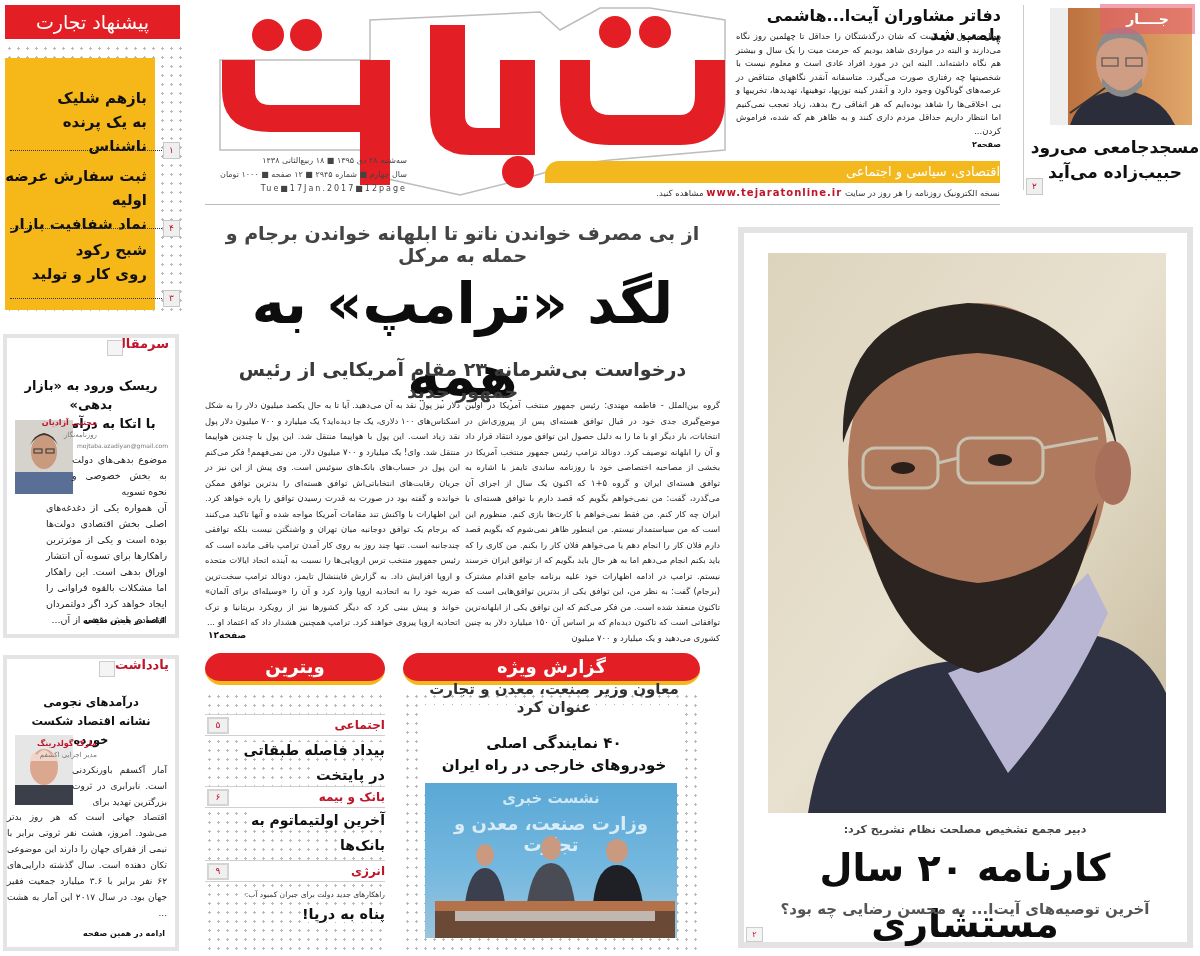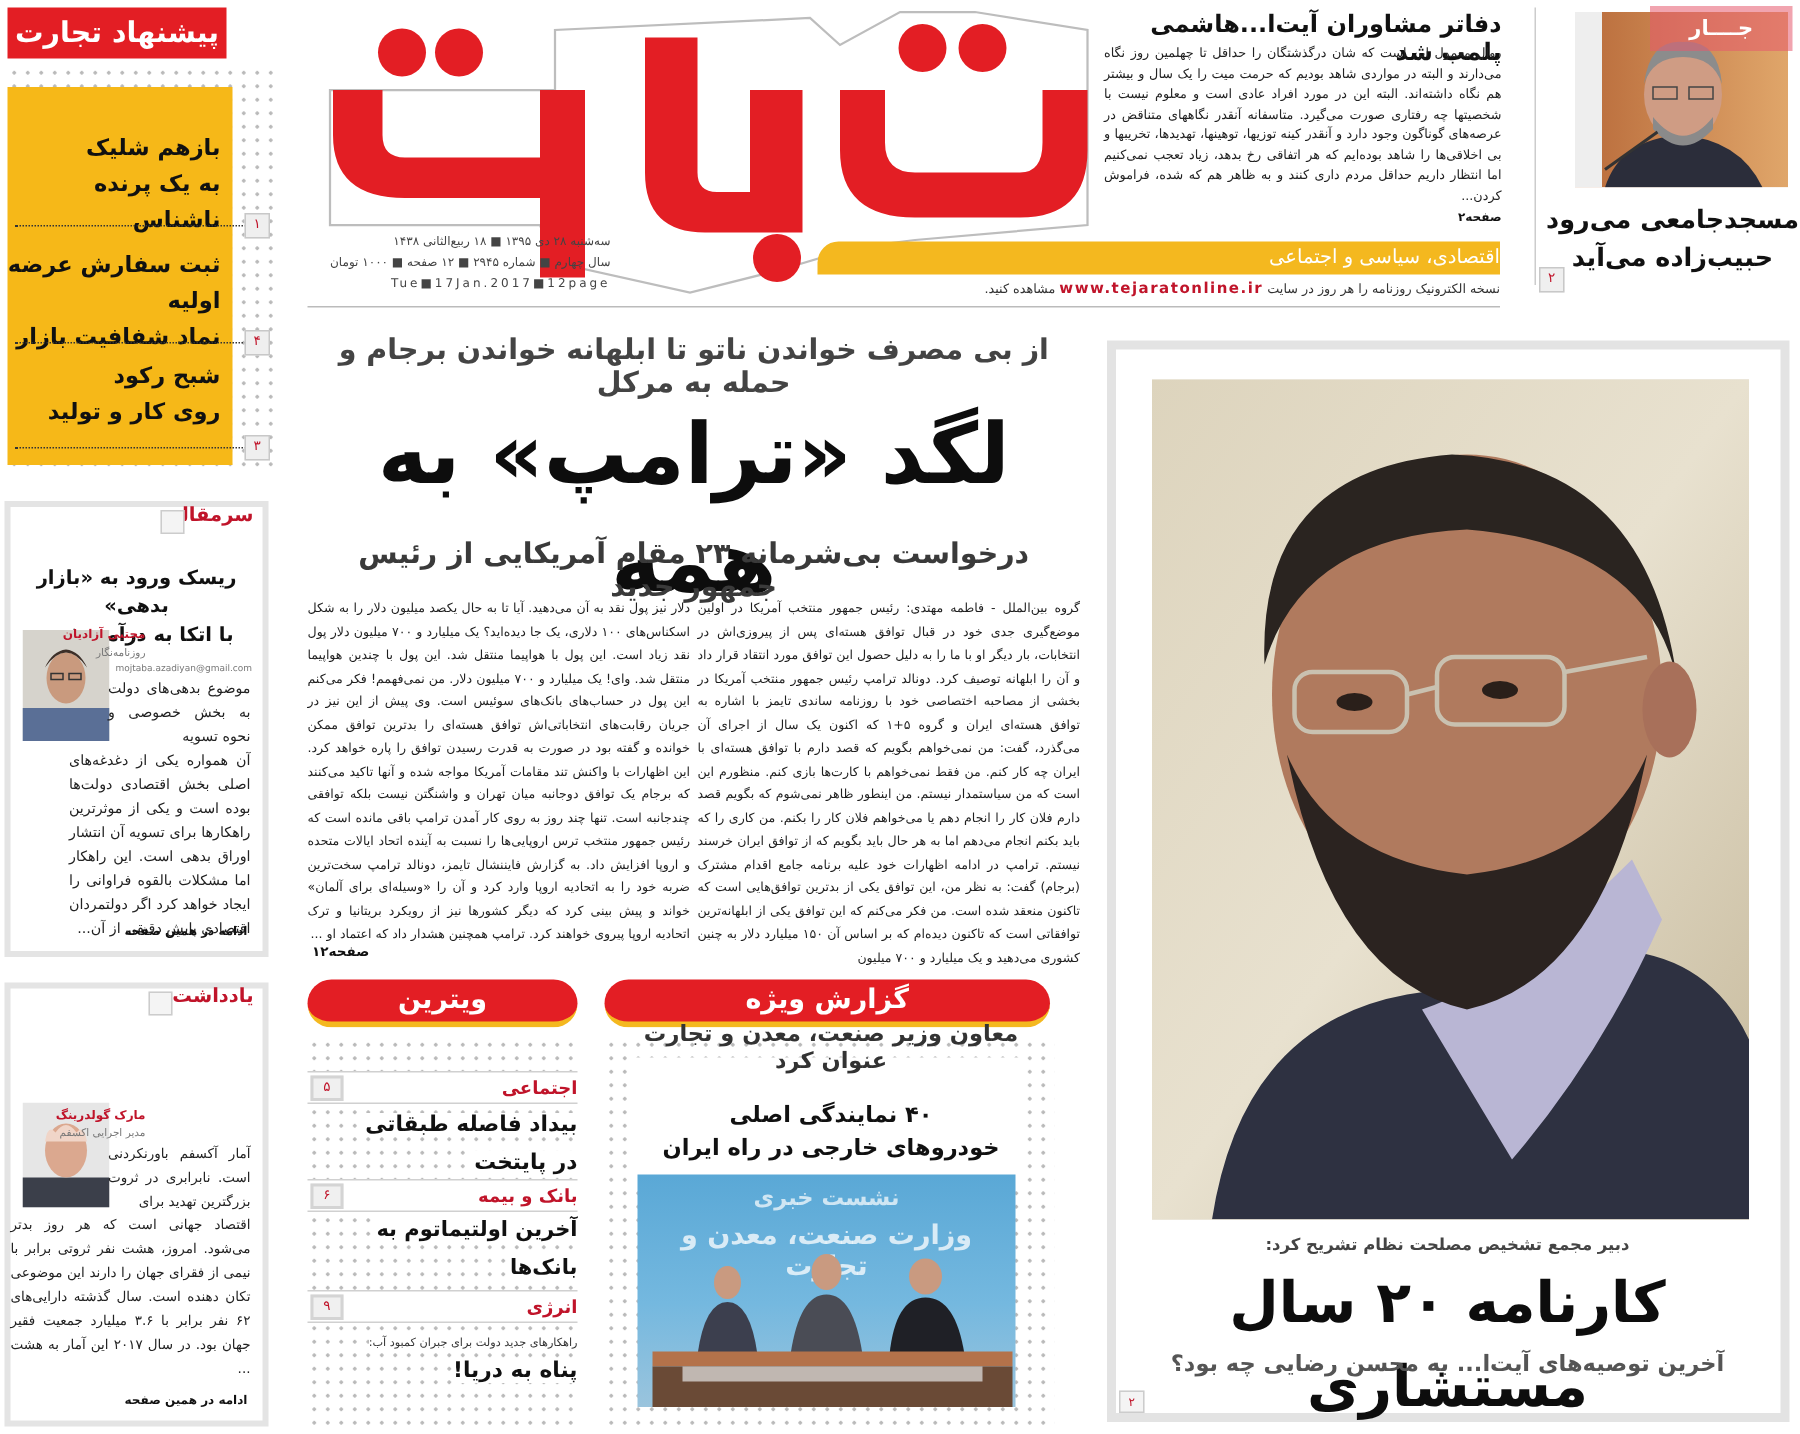--- a/index.html
+++ b/index.html
@@ -7,22 +7,22 @@
   body { position: relative; font-family: "DejaVu Sans", sans-serif; color: #111; direction: rtl; }
 
   .abs { position: absolute; }
   .dots {
     background-image: radial-gradient(circle, #b9b9b9 1px, transparent 1.3px);
     background-size: 9px 9px;
   }
 
   
   .suggest-header {
-    left: 5px; top: 5px; width: 146px; height: 34px; background: #e31e24;
-    color: #fff; font-weight: bold; font-size: 19px; text-align: center; line-height: 34px;
+    left: 5px; top: 5px; width: 175px; height: 34px; background: #e31e24;
+    color: #fff; font-weight: normal; font-size: 19px; text-align: center; line-height: 34px;
   }
   .suggest-dots { left: 5px; top: 44px; width: 178px; height: 270px; }
   .suggest-panel { left: 5px; top: 58px; width: 150px; height: 252px; background: #f6b818; }
   .suggest-item {
     position: absolute; left: 0; width: 150px; padding-right: 8px;
     font-weight: bold; font-size: 15px; line-height: 24px; text-align: right; color: #111;
   }
   .suggest-sep { position: absolute; left: 5px; width: 158px; border-top: 1.5px dotted #333; }
   .num-box {
     position: absolute; width: 17px; height: 17px; background: #efefef; border: 1px solid #c8c8c8;
@@ -159,20 +159,24 @@
   <div class="author-role" style="right:78px; top:93px;">روزنامه‌نگار</div>
   <div class="author-email" style="left:70px; top:104px;">mojtaba.azadiyan@gmail.com</div>
   <div class="body-text" style="right:8px; top:114px; width:95px;">موضوع بدهی‌های دولت به بخش خصوصی و نحوه تسویه</div>
   <div class="body-text" style="right:8px; top:162px; width:160px;padding-left:39px;">آن همواره یکی از دغدغه‌های اصلی بخش اقتصادی دولت‌ها بوده است و یکی از موثرترین راهکارها برای تسویه آن انتشار اوراق بدهی است. این راهکار اما مشکلات بالقوه فراوانی را ایجاد خواهد کرد اگر دولتمردان اقتصادی پایش دقیقی از آن...</div>
   <div class="continue" style="top:278px;">ادامه در همین صفحه</div>
 </div>
 
 <div class="abs box-panel note">
   <div class="section-tab">یادداشت</div>
   <div class="section-tab-square" style="right:60px;"></div>
+  <div class="col-title" style="top:34px; font-size:11.5px;">
+    <div>درآمدهای نجومی</div>
+    <div>نشانه اقتصاد شکست خورده</div>
+  </div>
   <div class="author-photo" style="top:76px; height:70px;">
     <svg width="58" height="70" viewBox="0 0 58 70">
       <rect width="58" height="70" fill="#e6e6e6"></rect>
       <rect x="0" y="50" width="58" height="20" fill="#3b3f4a"></rect>
       <ellipse cx="29" cy="32" rx="14" ry="18" fill="#dba88f"></ellipse>
       <path d="M15 26 Q17 14 22 20 Q29 10 36 20 Q41 14 43 26" fill="#f0d5c8"></path>
     </svg>
   </div>
   <div class="author-name" style="right:78px; top:80px;">مارک گولدرینگ</div>
   <div class="author-role" style="right:78px; top:92px;">مدیر اجرایی اکسفم</div>

